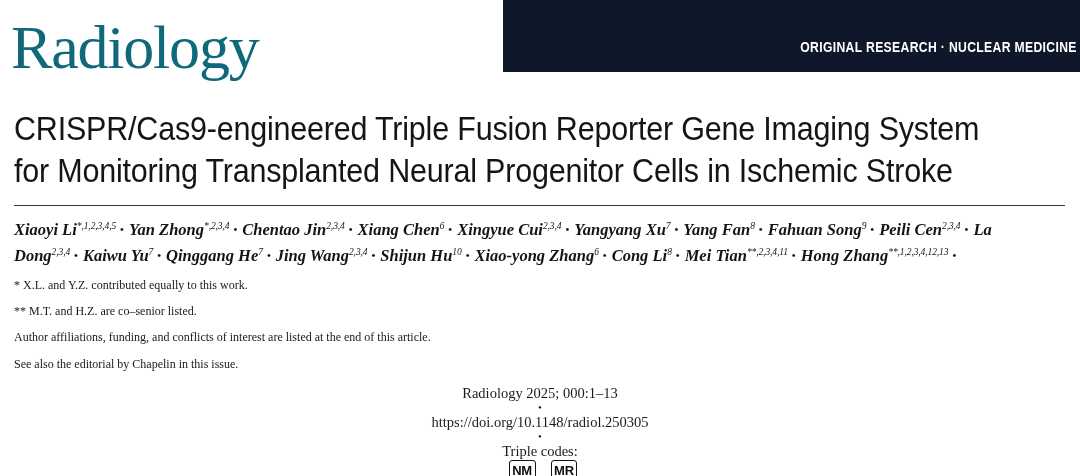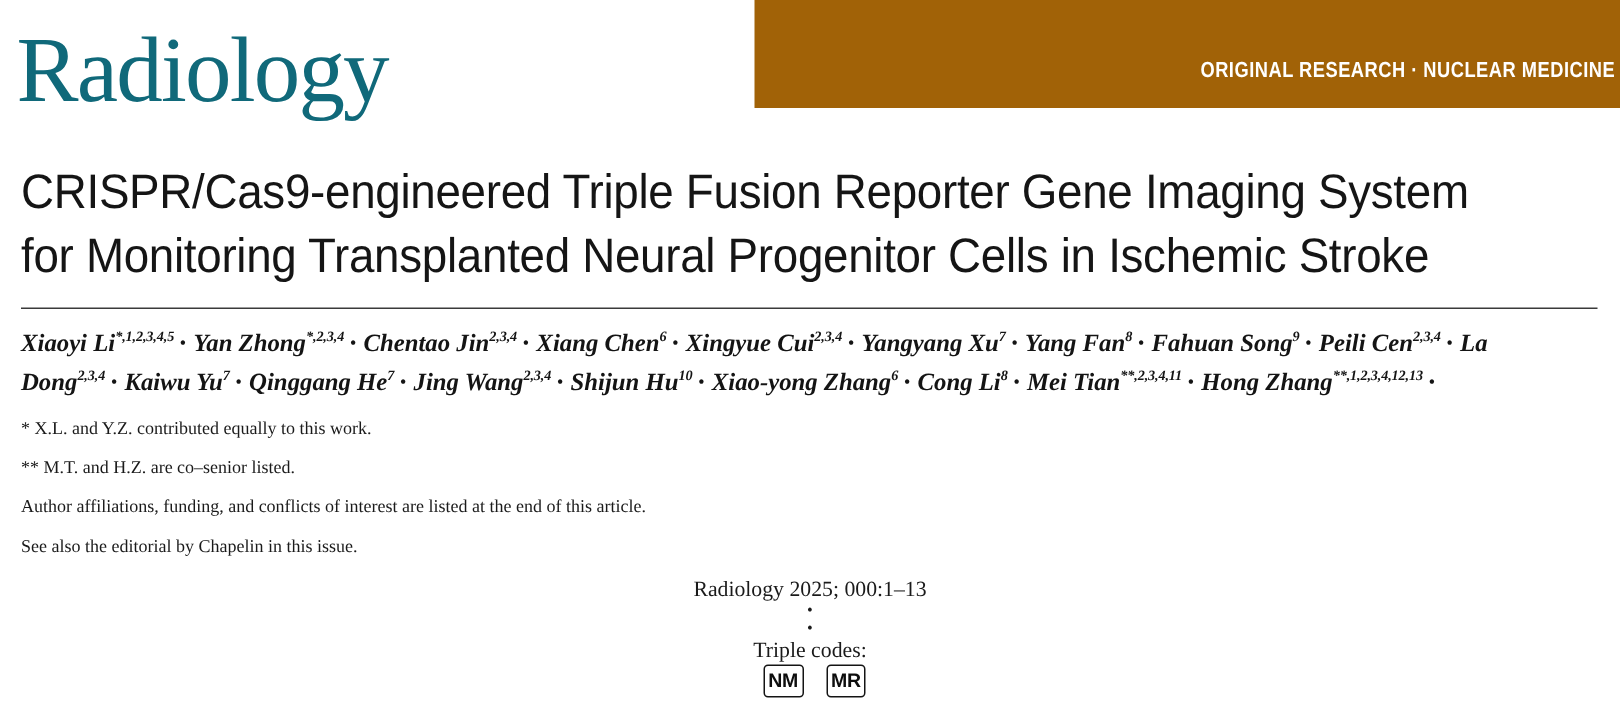--- a/index.html
+++ b/index.html
@@ -19,21 +19,21 @@
   .header {
     position: relative;
     height: 90px;
   }
   .banner {
     position: absolute;
     left: 503px;
     top: 0;
     width: 577px;
     height: 72px;
-    background: #a16207;
+    background: #0f172a;
     display: flex;
     align-items: center;
     justify-content: flex-end;
   }
   .banner-text {
     color: #ffffff;
     font-family: "Liberation Sans", sans-serif;
     font-weight: bold;
     font-size: 14.5px;
     letter-spacing: 0.4px;
@@ -85,21 +85,21 @@
     font-weight: bold;
     font-size: 16.5px;
     line-height: 21px;
     color: #141414;
     max-width: 1050px;
   }
   .authors .sup {
     font-size: 9.5px;
     vertical-align: super;
     font-style: italic;
-    font-weight: bold;
+    font-weight: normal;
     letter-spacing: -0.1px;
   }
   .authors .sep {
     font-style: normal;
     font-weight: bold;
     font-size: 11px;
     padding: 0 5px 0 4px;
     position: relative;
     top: -2px;
   }
@@ -173,19 +173,20 @@
 <div class="notes">
   <div class="note">* X.L. and Y.Z. contributed equally to this work.</div>
   <div class="note">** M.T. and H.Z. are co–senior listed.</div>
   <div class="note gap">Author affiliations, funding, and conflicts of interest are listed at the end of this article.</div>
   <div class="note">See also the editorial by Chapelin in this issue.</div>
 </div>
 
 <div class="citation">
   <span>Radiology 2025; 000:1–13</span>
   <span class="dot">•</span>
+  <span>https://doi.org/10.1148/radiol.250305</span>
   <span class="dot">•</span>
   <span>Triple codes:</span>
   <span class="codes">
       <span class="code-badge">NM</span>
       <span class="code-badge">MR</span>
     </span>
 </div>
 
 </body></html>

